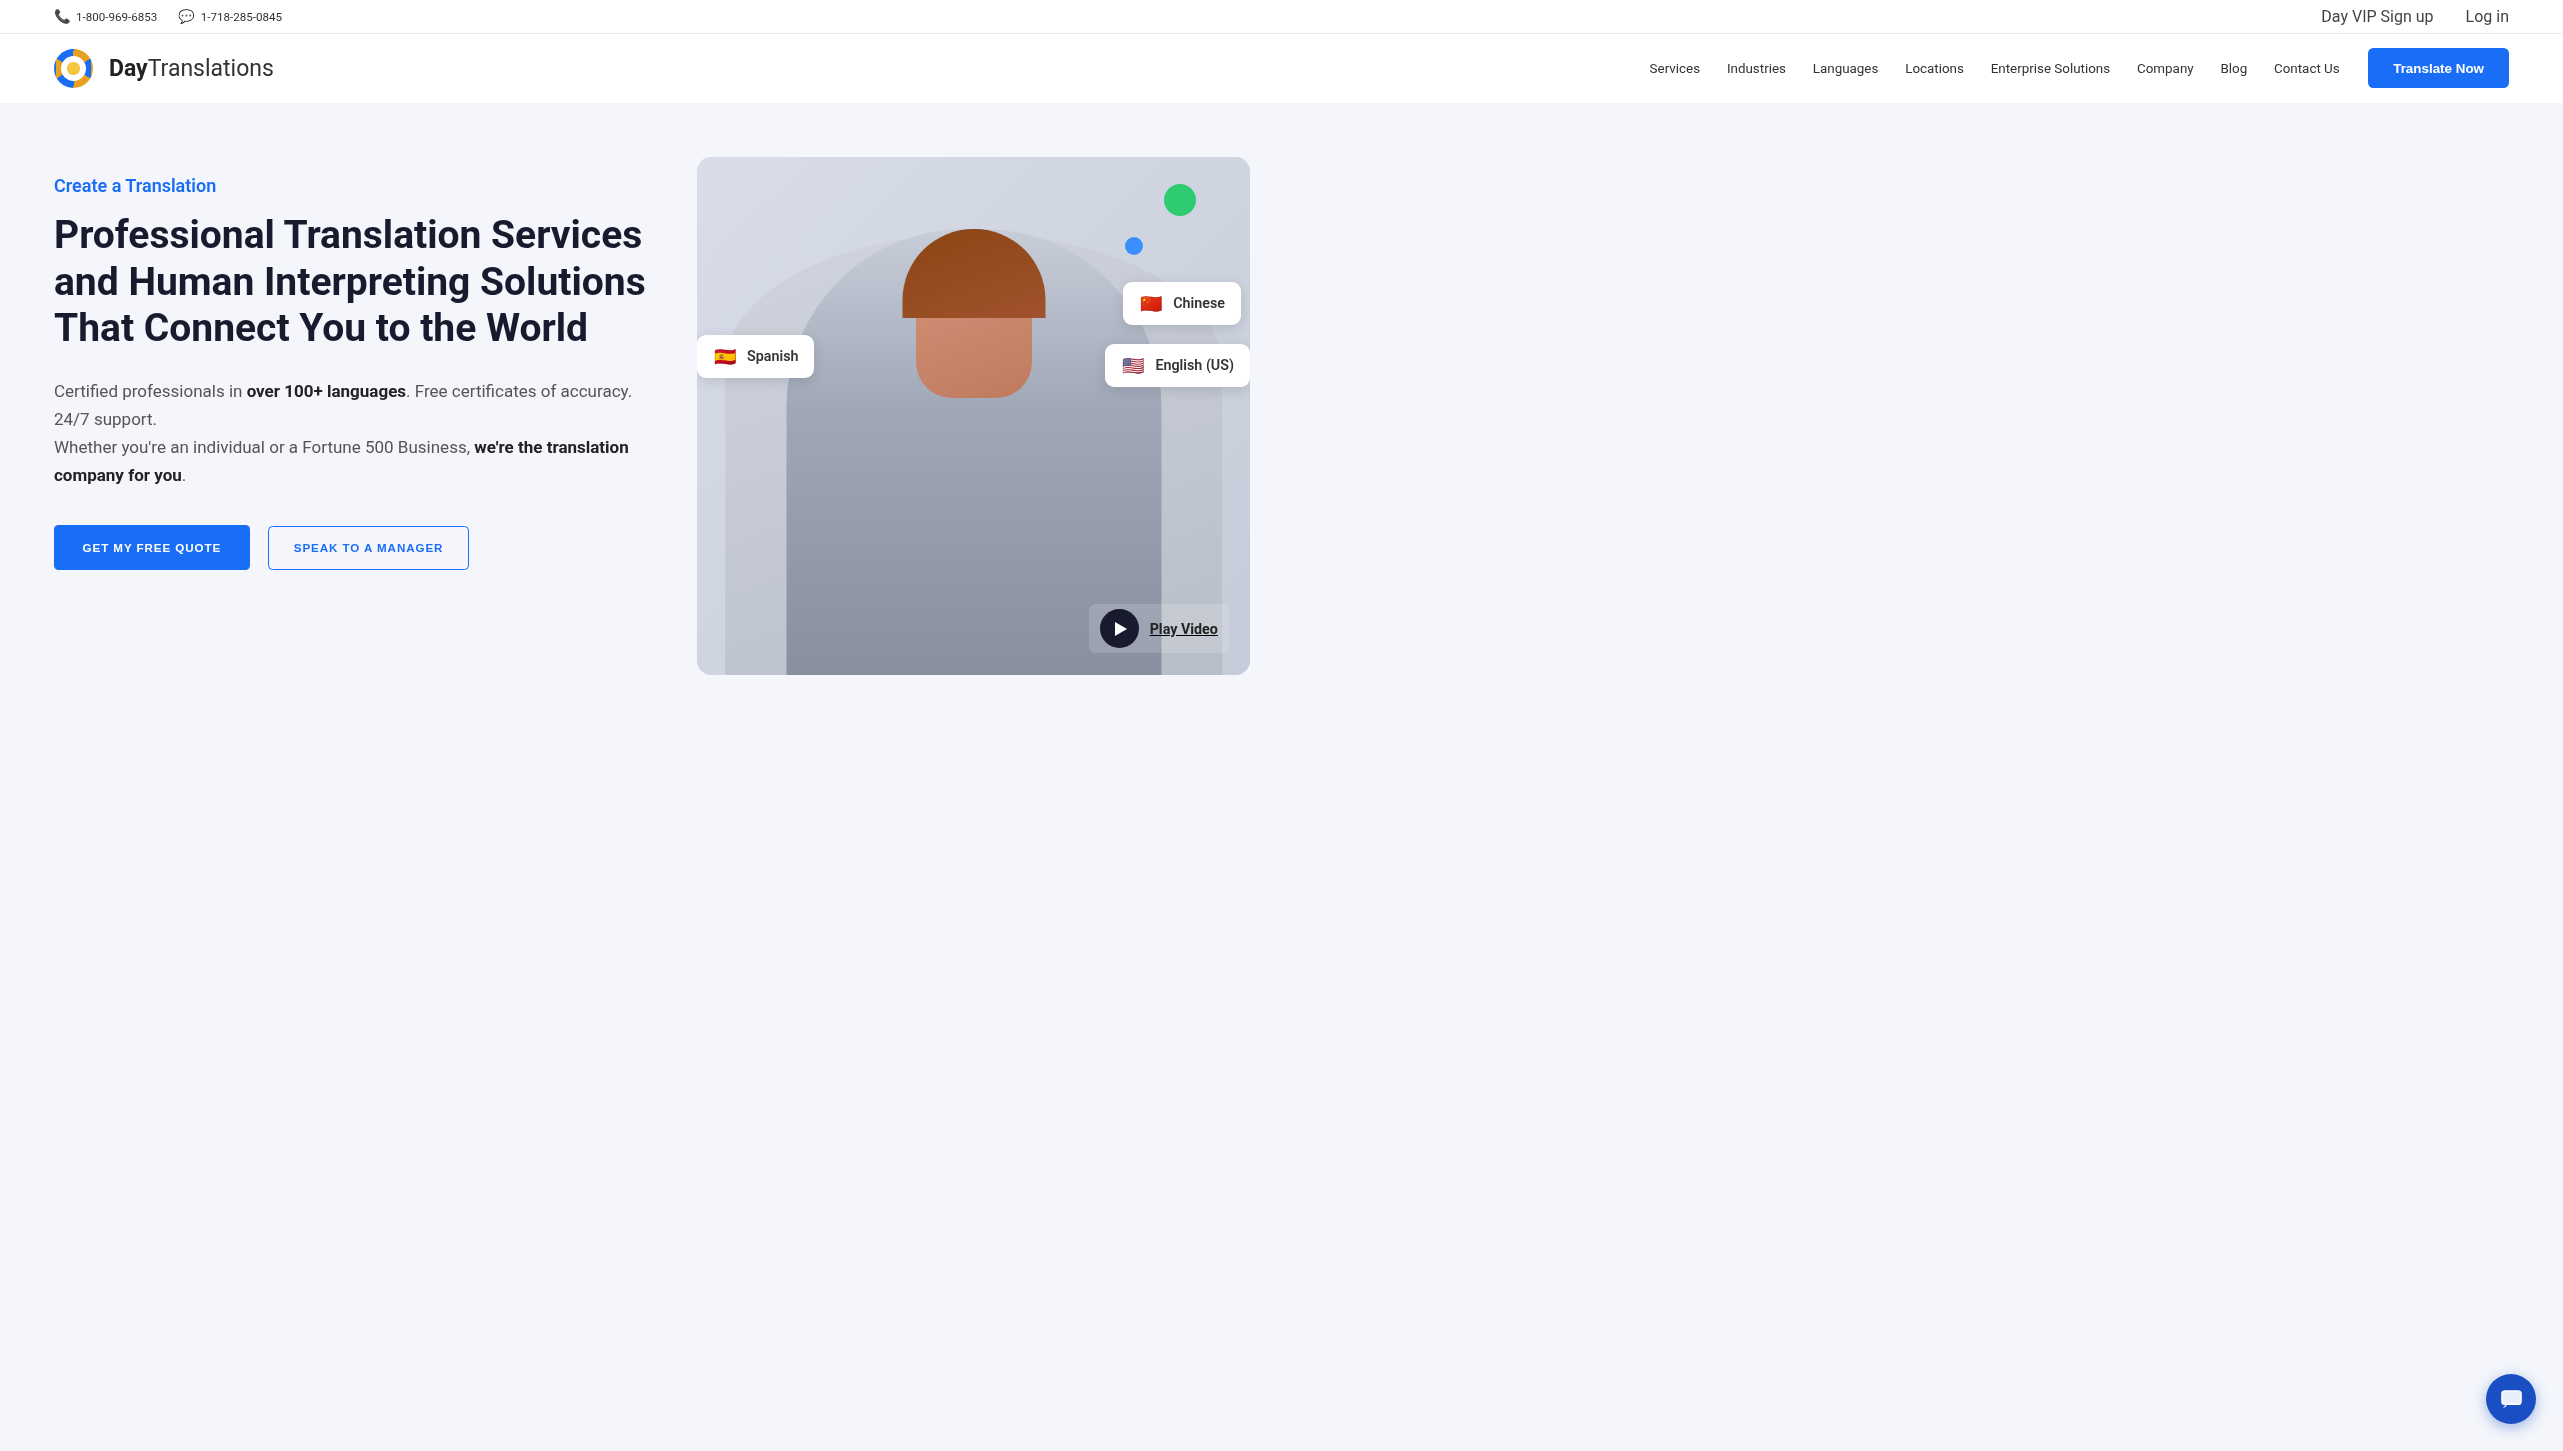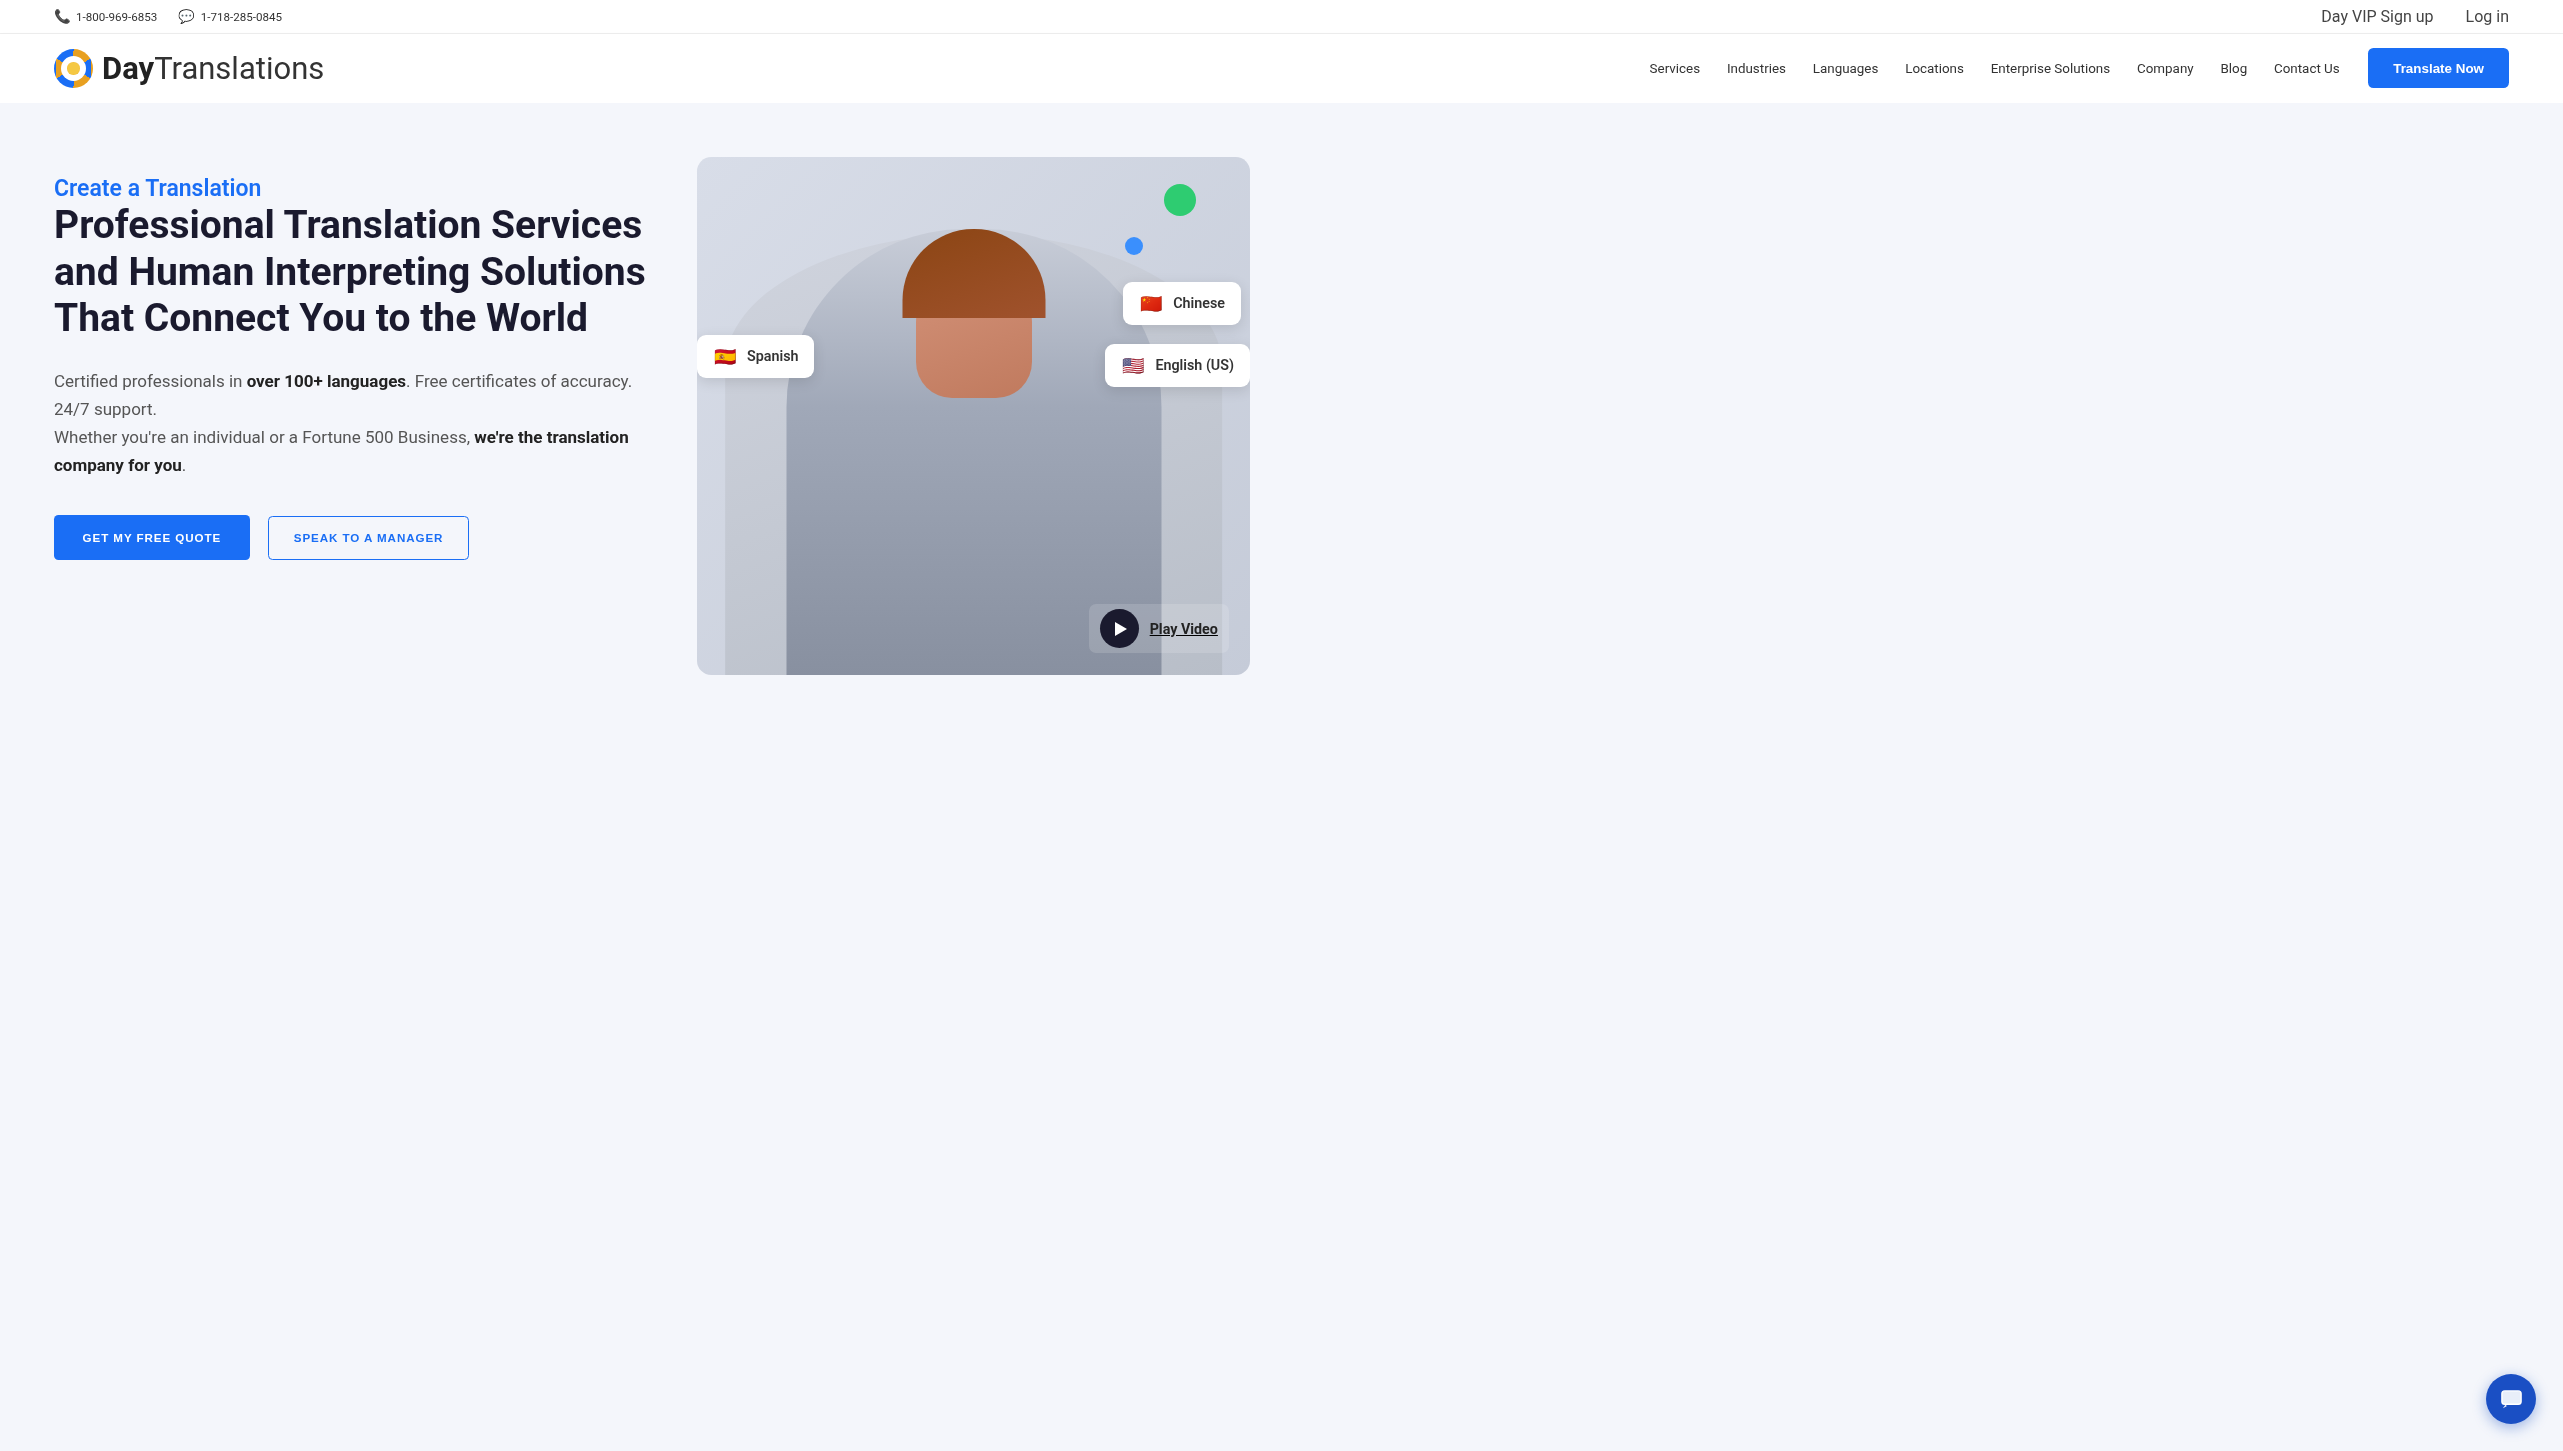--- a/index.html
+++ b/index.html
@@ -52,21 +52,21 @@
       width: 25px; height: 25px;
       background: #fff;
       border-radius: 50%;
       display: flex; align-items: center; justify-content: center;
     }
     .logo-sun-dot {
       width: 12.5px; height: 12.5px;
       background: radial-gradient(circle, #f5c842 60%, #e8a020 100%);
       border-radius: 50%;
     }
-    .logo-text { font-size: 31px; font-weight: 400; color: #333; }
+    .logo-text { font-size: 23px; font-weight: 400; color: #333; margin-left: 7px; }
     .logo-text strong { font-weight: 700; color: #222; }
 
     .nav-links { display: flex; align-items: flex-end; gap: 1.8px; }
     .nav-link {
       padding: 7.1px 12.5px;
       font-size: 13.4px;
       color: #333;
       text-decoration: none;
       cursor: pointer;
       white-space: nowrap;
@@ -99,24 +99,24 @@
       gap: 36px;
     }
 
     .hero-left {
       flex: 1;
       max-width: 607px;
       padding-top: 18px;
     }
 
     .create-translation-label {
-      font-size: 23px;
+      font-size: 18px;
       font-weight: 600;
       color: #1a6ef5;
-      margin-bottom: 0;
+      margin-bottom: 16px;
     }
 
     .hero-headline {
       font-size: 39px;
       font-weight: 700;
       color: #1a1a2e;
       line-height: 1.2;
       margin-bottom: 25px;
     }
 

